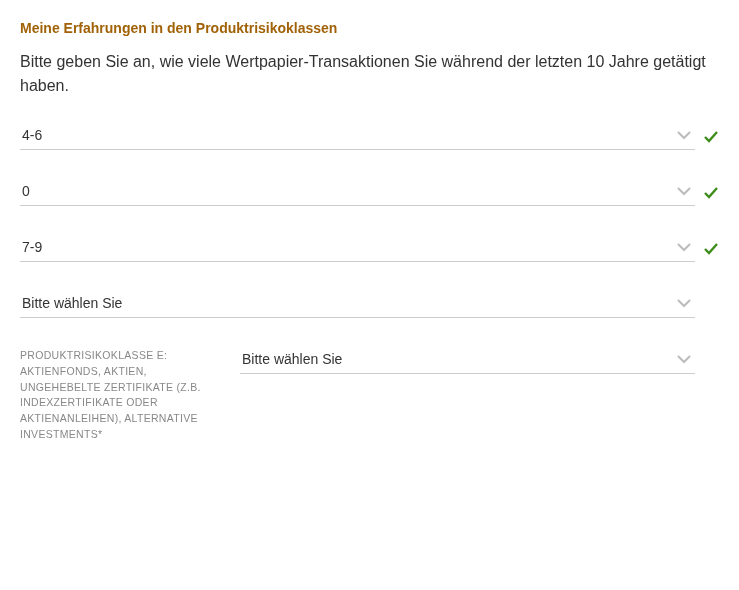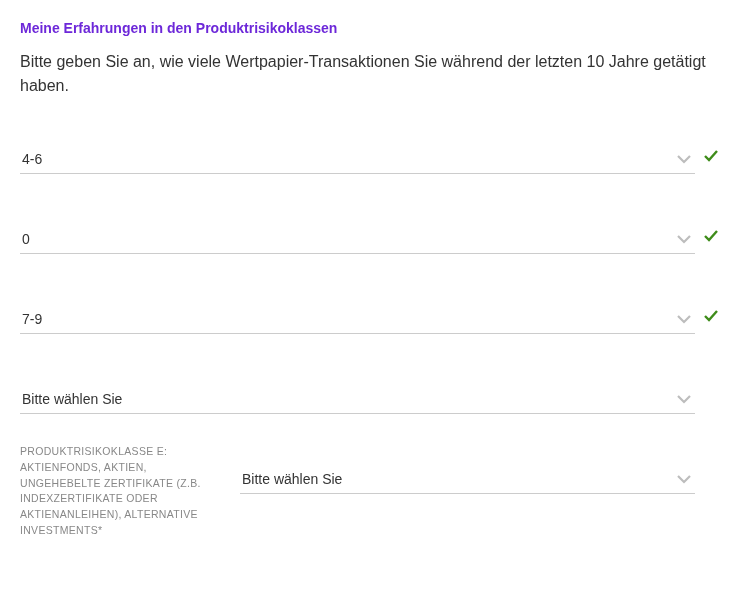--- a/index.html
+++ b/index.html
@@ -8,21 +8,21 @@
       padding: 20px;
       font-family: Arial, Helvetica, sans-serif;
       font-size: 13px;
       color: #333;
       background: #fff;
       width: 739px;
     }
     .heading {
       font-weight: bold;
       font-size: 14px;
-      color: #6d28d9;
+      color: #a16207;
       margin-bottom: 14px;
     }
     .subheading {
       font-size: 16px;
       color: #333;
       line-height: 1.5;
       margin-bottom: 26px;
     }
     .form-row {
       display: flex;
@@ -35,23 +35,22 @@
       font-size: 10.5px;
       letter-spacing: 0.3px;
       color: #888;
       text-transform: uppercase;
       line-height: 1.5;
       padding-right: 10px;
     }
     .input-col {
       flex: 1;
       display: flex;
-      align-items: flex-start;
+      align-items: center;
       gap: 8px;
-      margin-top: 24px;
     }
     .select-wrap {
       flex: 1;
       position: relative;
       border-bottom: 1px solid #ccc;
       padding: 3px 26px 6px 2px;
       cursor: pointer;
     }
     .select-value {
       font-size: 14px;

